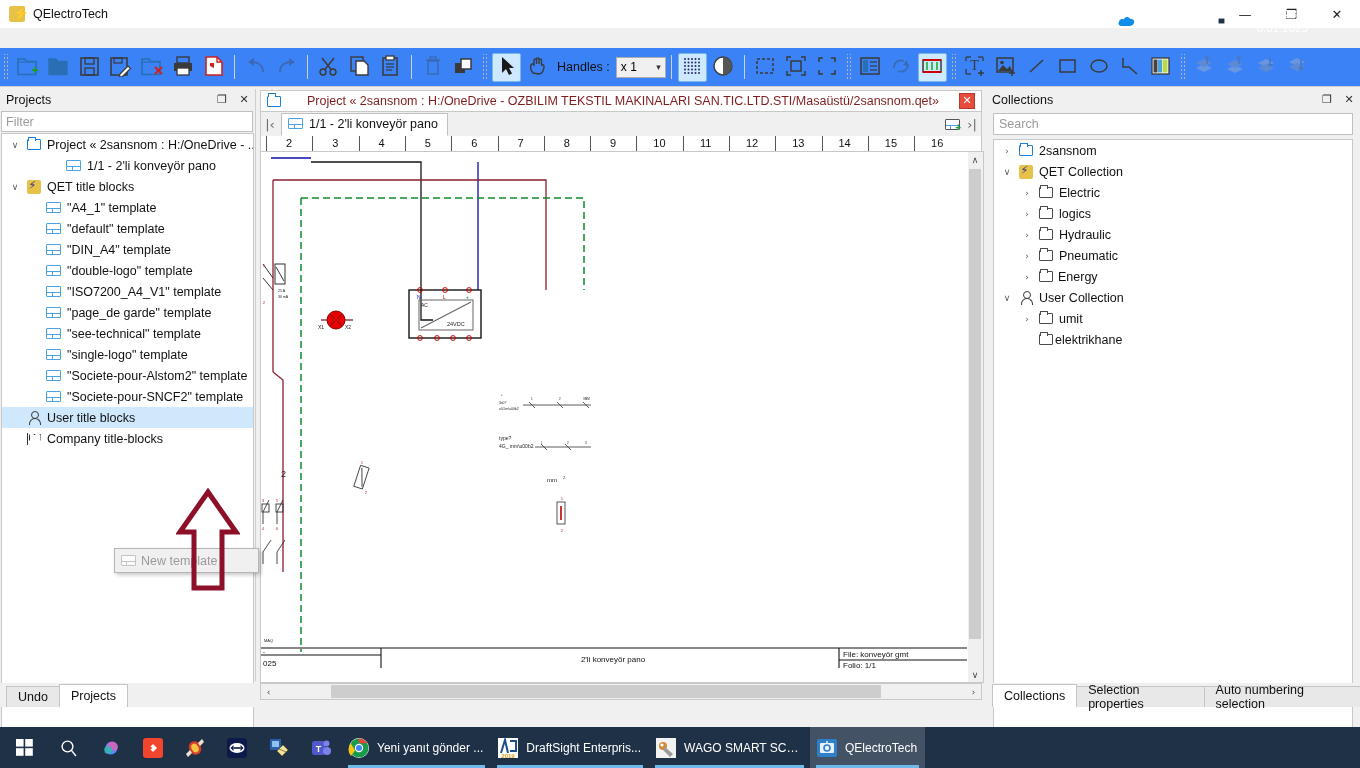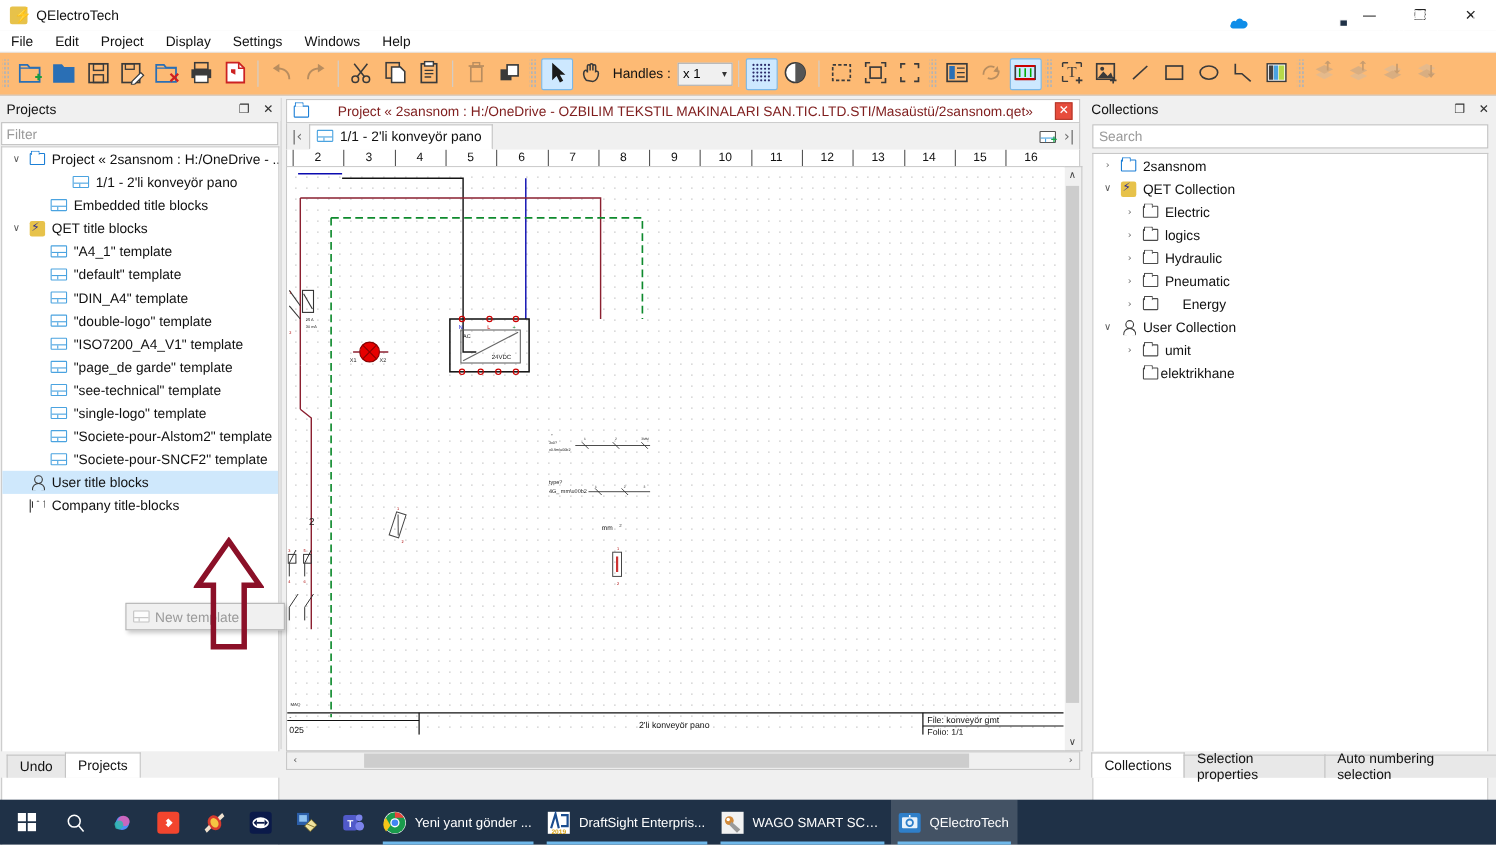--- a/index.html
+++ b/index.html
@@ -44,21 +44,21 @@
     background:#ffffff; display:flex; align-items:center;
     border-bottom:1px solid #e3e3e3;
   }
   #menubar .mi {
     padding:2px 10px; font-size:12.5px; color:#111; cursor:default;
   }
 
   
   #toolbar {
     position:absolute; left:0; top:48px; width:1360px; height:39px;
-    background:#fdba74; border-bottom:1px solid #cfcfcf;
+    background:#3b82f6; border-bottom:1px solid #cfcfcf;
     display:flex; align-items:center;
   }
   .tb-grip {
     width:7px; height:26px; margin:0 3px 0 2px;
     background-image: radial-gradient(circle, #b4b4b4 1px, transparent 1px);
     background-size: 3px 4px; background-position: 1px 2px;
   }
   .tb-btn {
     width:29px; height:29px; display:flex; align-items:center; justify-content:center;
     border:1px solid transparent; border-radius:2px; margin:0 1px;
@@ -325,29 +325,20 @@
         <span class="bolt">⚡</span>
     </span>
     <span class="title-text">QElectroTech</span>
     <div id="win-controls">
       <div>—</div>
       <div>❐</div>
       <div class="close">✕</div>
     </div>
   </div>
 
-  <div id="menubar">
-      <div class="mi">File</div>
-      <div class="mi">Edit</div>
-      <div class="mi">Project</div>
-      <div class="mi">Display</div>
-      <div class="mi">Settings</div>
-      <div class="mi">Windows</div>
-      <div class="mi">Help</div>
-    </div>
 
   <div id="toolbar">
       <div class="tb-grip"></div>
       <div class="tb-btn">
         <span><svg width="23" height="22" viewBox="0 0 23 22">
             <path d="M2,4 h7 l2,2.5 h9 v13 h-18 Z" fill="none" stroke="#2a6fb5" stroke-width="1.6"></path>
             <path d="M2,7 h18" stroke="#2a6fb5" stroke-width="1.2" fill="none"></path>
             <g stroke="#1a9c3c" stroke-width="2">
               <line x1="16" y1="15" x2="22" y2="15"></line>
               <line x1="19" y1="12" x2="19" y2="18"></line>
@@ -669,27 +660,20 @@
             <span class="ic-folder"></span>
           </span>
           <span style="margin-left: 4px;">Project « 2sansnom : H:/OneDrive - ...</span>
         </div>
         <div class="trow" style="padding-left: 44px;">
           <span class="tw"></span>
           <span class="tico">
             <span class="ic-titleblock"></span>
           </span>
           <span style="margin-left: 4px;">1/1 - 2'li konveyör pano</span>
-        </div>
-        <div class="trow" style="padding-left: 24px;">
-          <span class="tw"></span>
-          <span class="tico">
-            <span class="ic-titleblock"></span>
-          </span>
-          <span style="margin-left: 4px;">Embedded title blocks</span>
         </div>
         <div class="trow" style="padding-left: 4px;">
           <span class="tw">
             <span class="chev">∨</span>
           </span>
           <span class="tico">
             <span class="ic-qet"></span>
           </span>
           <span style="margin-left: 4px;">QET title blocks</span>
         </div>
@@ -1063,21 +1047,21 @@
           </span>
           <span style="margin-left: 4px;">Pneumatic</span>
         </div>
         <div class="trow" style="padding-left: 24px;">
           <span class="tw">
             <span class="chev">›</span>
           </span>
           <span class="tico">
             <span class="ic-folder ic-folder-g"></span>
           </span>
-          <span style="margin-left: 20px;">Energy</span>
+          <span style="margin-left: 3px;">Energy</span>
         </div>
         <div class="trow" style="padding-left: 4px;">
           <span class="tw">
             <span class="chev">∨</span>
           </span>
           <span class="tico">
             <span class="ic-user"></span>
           </span>
           <span style="margin-left: 4px;">User Collection</span>
         </div>

